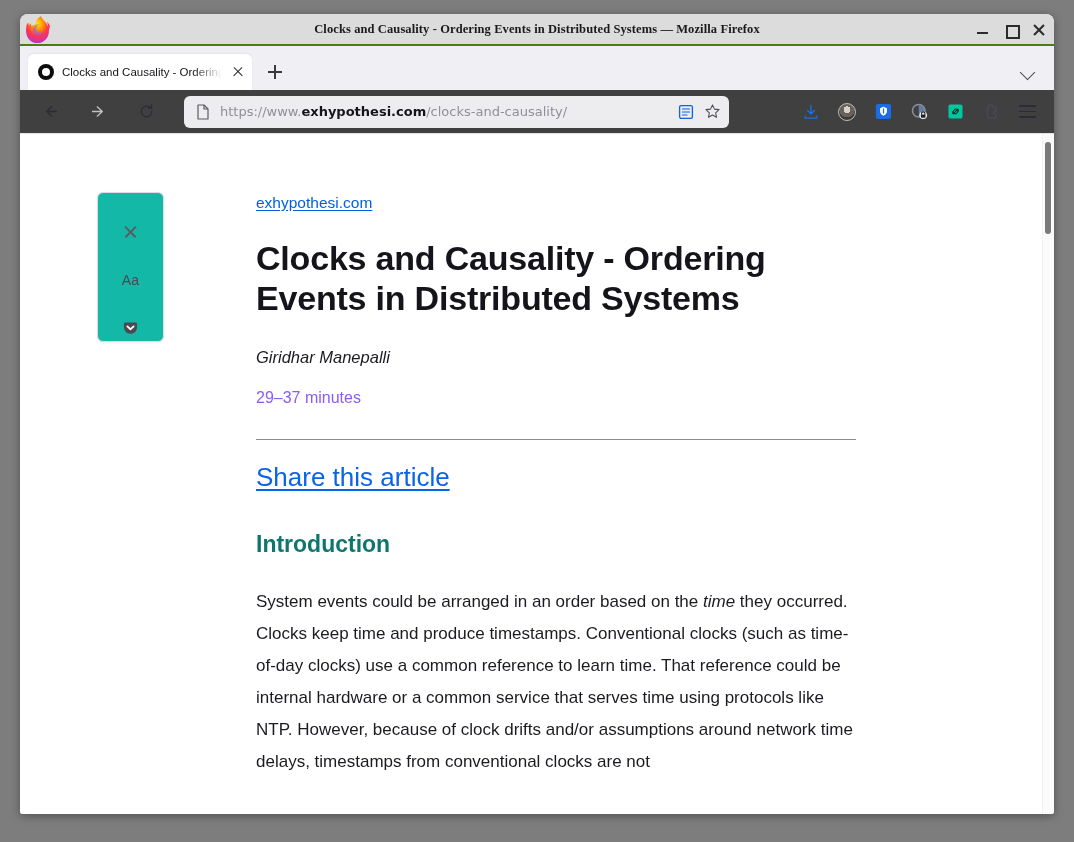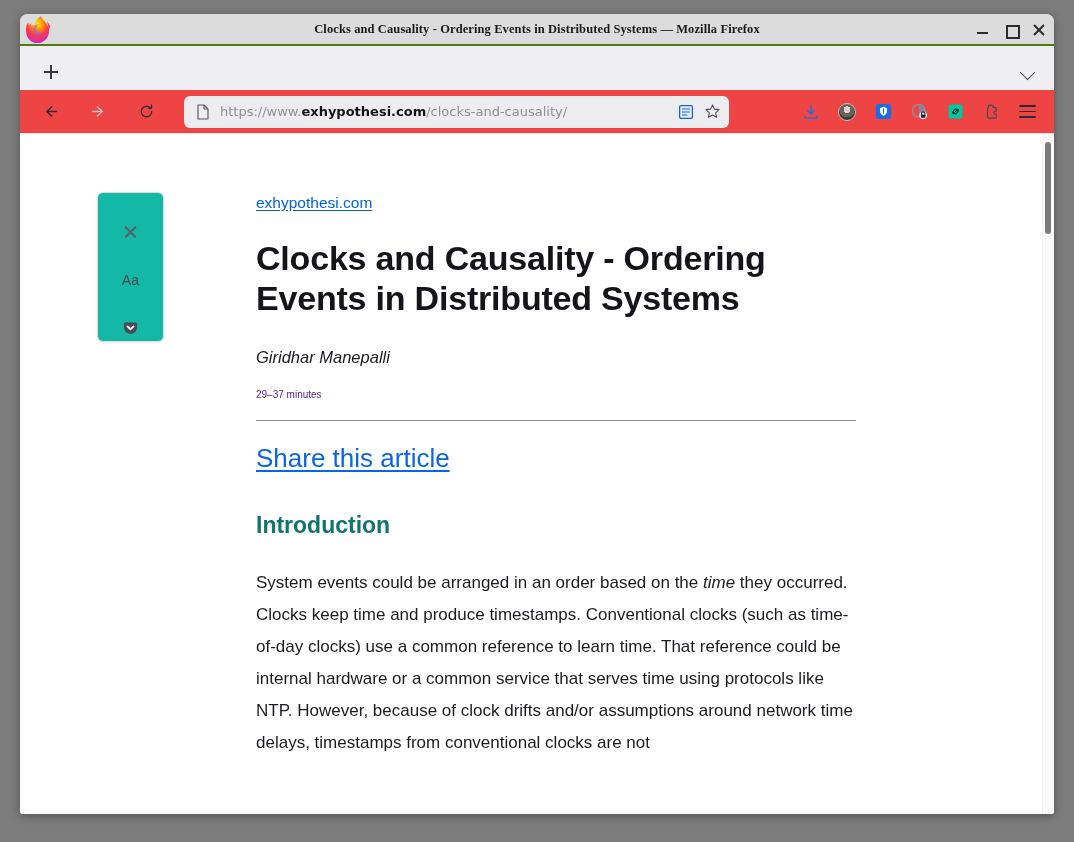--- a/index.html
+++ b/index.html
@@ -101,21 +101,21 @@
   }
   .chev-down {
     width: 11px; height: 11px;
     border-left: 1.4px solid #4a4a4f; border-bottom: 1.4px solid #4a4a4f;
     transform: rotate(-45deg); margin: 1px 0 0 2px;
   }
 
   
   .navbar {
     height: 44px; flex: 0 0 44px;
-    background: #ef4444;
+    background: #404040;
     display: flex; align-items: center;
     padding: 0 12px 0 14px; gap: 16px;
     border-bottom: 1px solid #e3e3e6;
   }
   .navbtn {
     width: 32px; height: 32px; border-radius: 4px;
     display: flex; align-items: center; justify-content: center;
     flex: 0 0 32px;
   }
   .arrow-ico { width: 17px; height: 17px; display:block; }
@@ -201,21 +201,21 @@
   .article-title {
     font-size: 34px; line-height: 40px;
     font-weight: 700; color: #15141a;
     letter-spacing: -0.2px;
     margin-bottom: 30px;
   }
   .byline {
     font-size: 16.5px; font-style: italic; color: #1c1b22;
     margin-bottom: 22px;
   }
-  .readtime { font-size: 10px; color: #4c1d95; margin-bottom: 20px; }
+  .readtime { font-size: 16px; color: #8b5cf6; margin-bottom: 32px; }
   .hr { height: 1px; background: #8c8c8c; width: 600px; margin: 10px 0 22px 0; }
   .share-link {
     display: inline-block;
     font-size: 26px; color: #0a64e6;
     text-decoration: underline; text-underline-offset: 3px;
     margin-bottom: 38px;
   }
   .h2 {
     font-size: 23px; font-weight: 700; color: #0f766e;
     margin-bottom: 28px;
@@ -248,20 +248,25 @@
     </span>
     <div class="title-text">Clocks and Causality - Ordering Events in Distributed Systems — Mozilla Firefox</div>
     <div class="wbtns">
       <span class="wbtn min"></span>
       <span class="wbtn max"></span>
       <span class="wbtn close"></span>
     </div>
   </div>
 
   <div class="tabstrip">
+    <div class="tab">
+      <span class="tab-favicon"></span>
+      <span class="tab-title">Clocks and Causality - Ordering</span>
+      <span class="tab-close"></span>
+    </div>
     <div class="newtab"></div>
     <div class="tablist-chev">
       <div class="chev-down"></div>
     </div>
   </div>
 
   <div class="navbar">
     <div class="navbtn">
       <svg class="arrow-ico" viewBox="0 0 20 20">
         <path d="M11.5 4.5 5.5 10l6 5.5M5.5 10H17" fill="none" stroke="#2b2b36" stroke-width="1.5" stroke-linecap="round" stroke-linejoin="round"></path>

